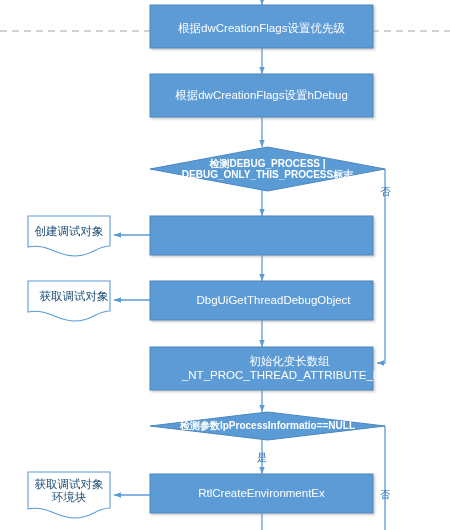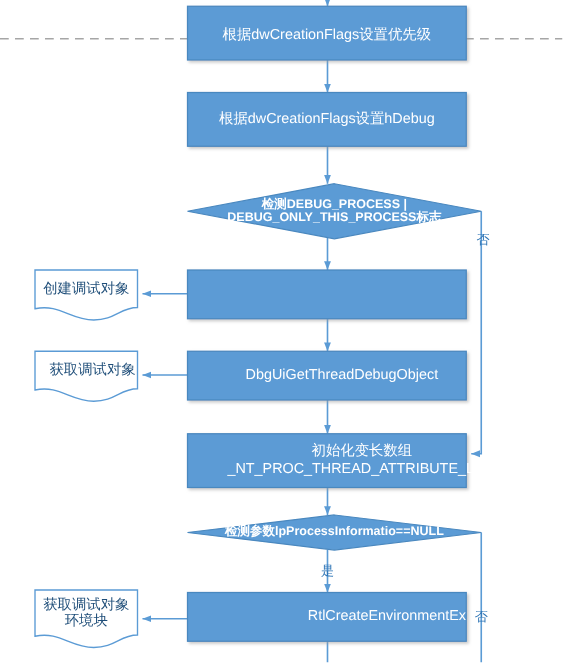--- a/index.html
+++ b/index.html
@@ -135,21 +135,21 @@
 
   <div class="node-label proc-label" style="left:150px; top:281px; width:247px; height:39px;">DbgUiGetThreadDebugObject</div>
 
   <div class="node-label doc-label" style="left:28px; top:281px; width:92px; height:32px;">获取调试对象</div>
 
   <div class="node-label proc-label" style="left:150px; top:347px; width:223px; height:43px;margin-left:28px;">初始化变长数组
 _NT_PROC_THREAD_ATTRIBUTE_LIST</div>
 
   <div class="node-label diamond-label" style="left:150px; top:413px; width:235px; height:26px;">检测参数lpProcessInformatio==NULL</div>
 
-  <div class="node-label proc-label" style="left:150px; top:474px; width:223px; height:39px;padding-left:48px;">RtlCreateEnvironmentEx</div>
+  <div class="node-label proc-label" style="left:150px; top:474px; width:223px; height:39px;">RtlCreateEnvironmentEx</div>
 
   <div class="node-label doc-label" style="left:28px; top:474px; width:82px; height:34px;">获取调试对象
 环境块</div>
 
   <div class="edge-label vertical" style="left:379px; top:178px; width:12px;">否</div>
 
   <div class="edge-label" style="left:254px; top:452px; width:16px;">是</div>
 
   <div class="edge-label" style="left:378px; top:489px; width:14px;">否</div>
 

